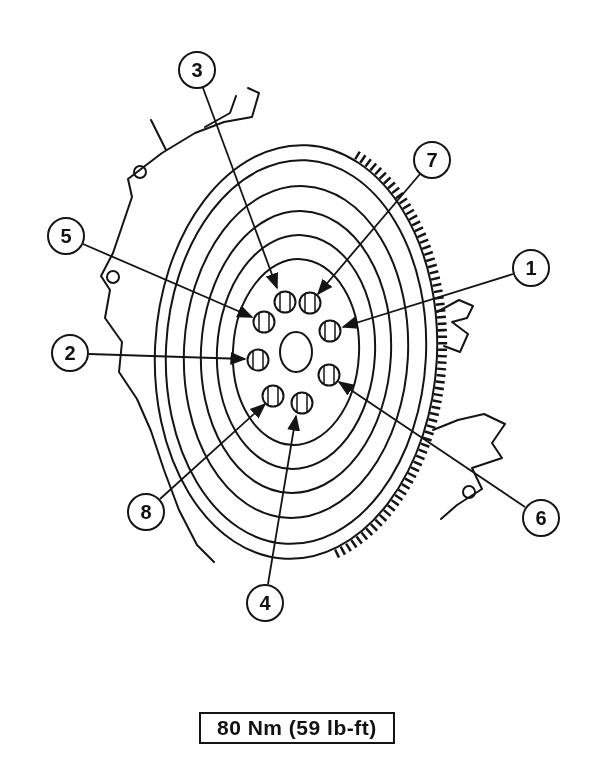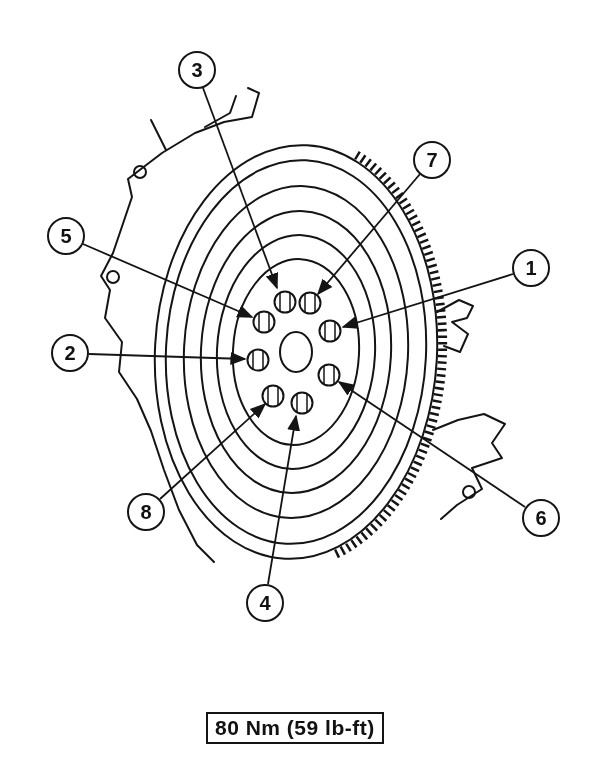--- a/index.html
+++ b/index.html
@@ -30,26 +30,26 @@
     background: #ffffff;
     display: flex;
     align-items: center;
     justify-content: center;
     font-size: 20px;
     font-weight: 600;
     color: #111111;
   }
   .torque {
     position: absolute;
-    left: 206px;
+    left: 199px;
     top: 712px;
     box-sizing: border-box;
     border: 2.5px solid #141414;
     background: #ffffff;
-    padding: 2px 7px;
+    padding: 2px 16px;
     font-size: 21px;
     font-weight: 700;
     color: #111111;
     letter-spacing: 0.5px;
     white-space: nowrap;
   }
 </style>
 </head>
 <body>
 

